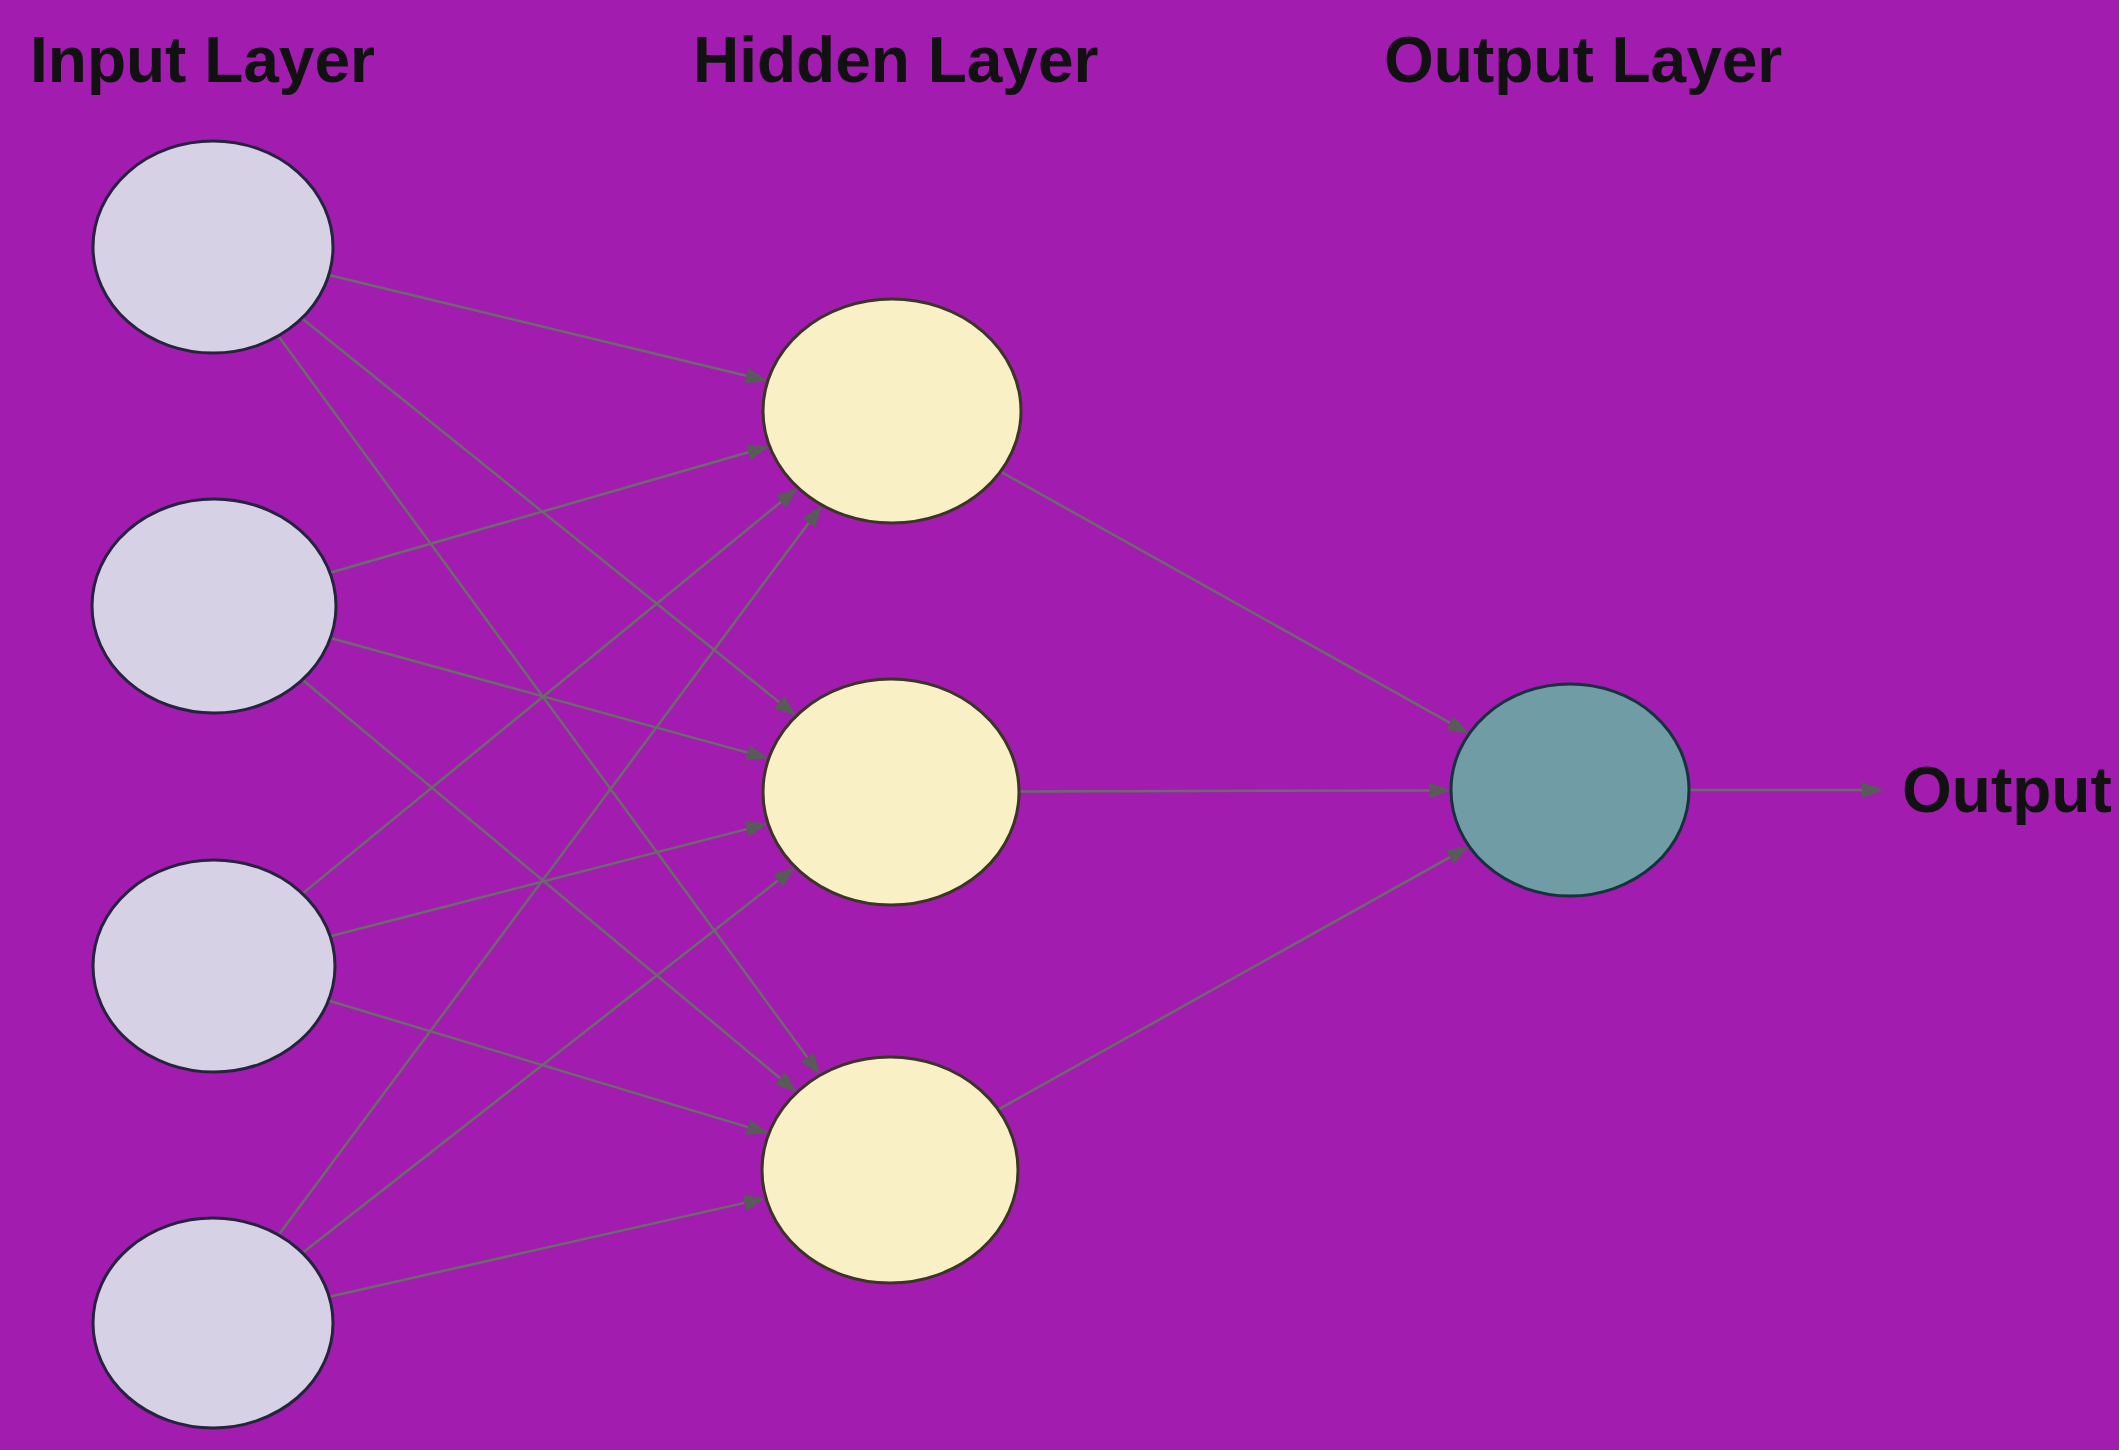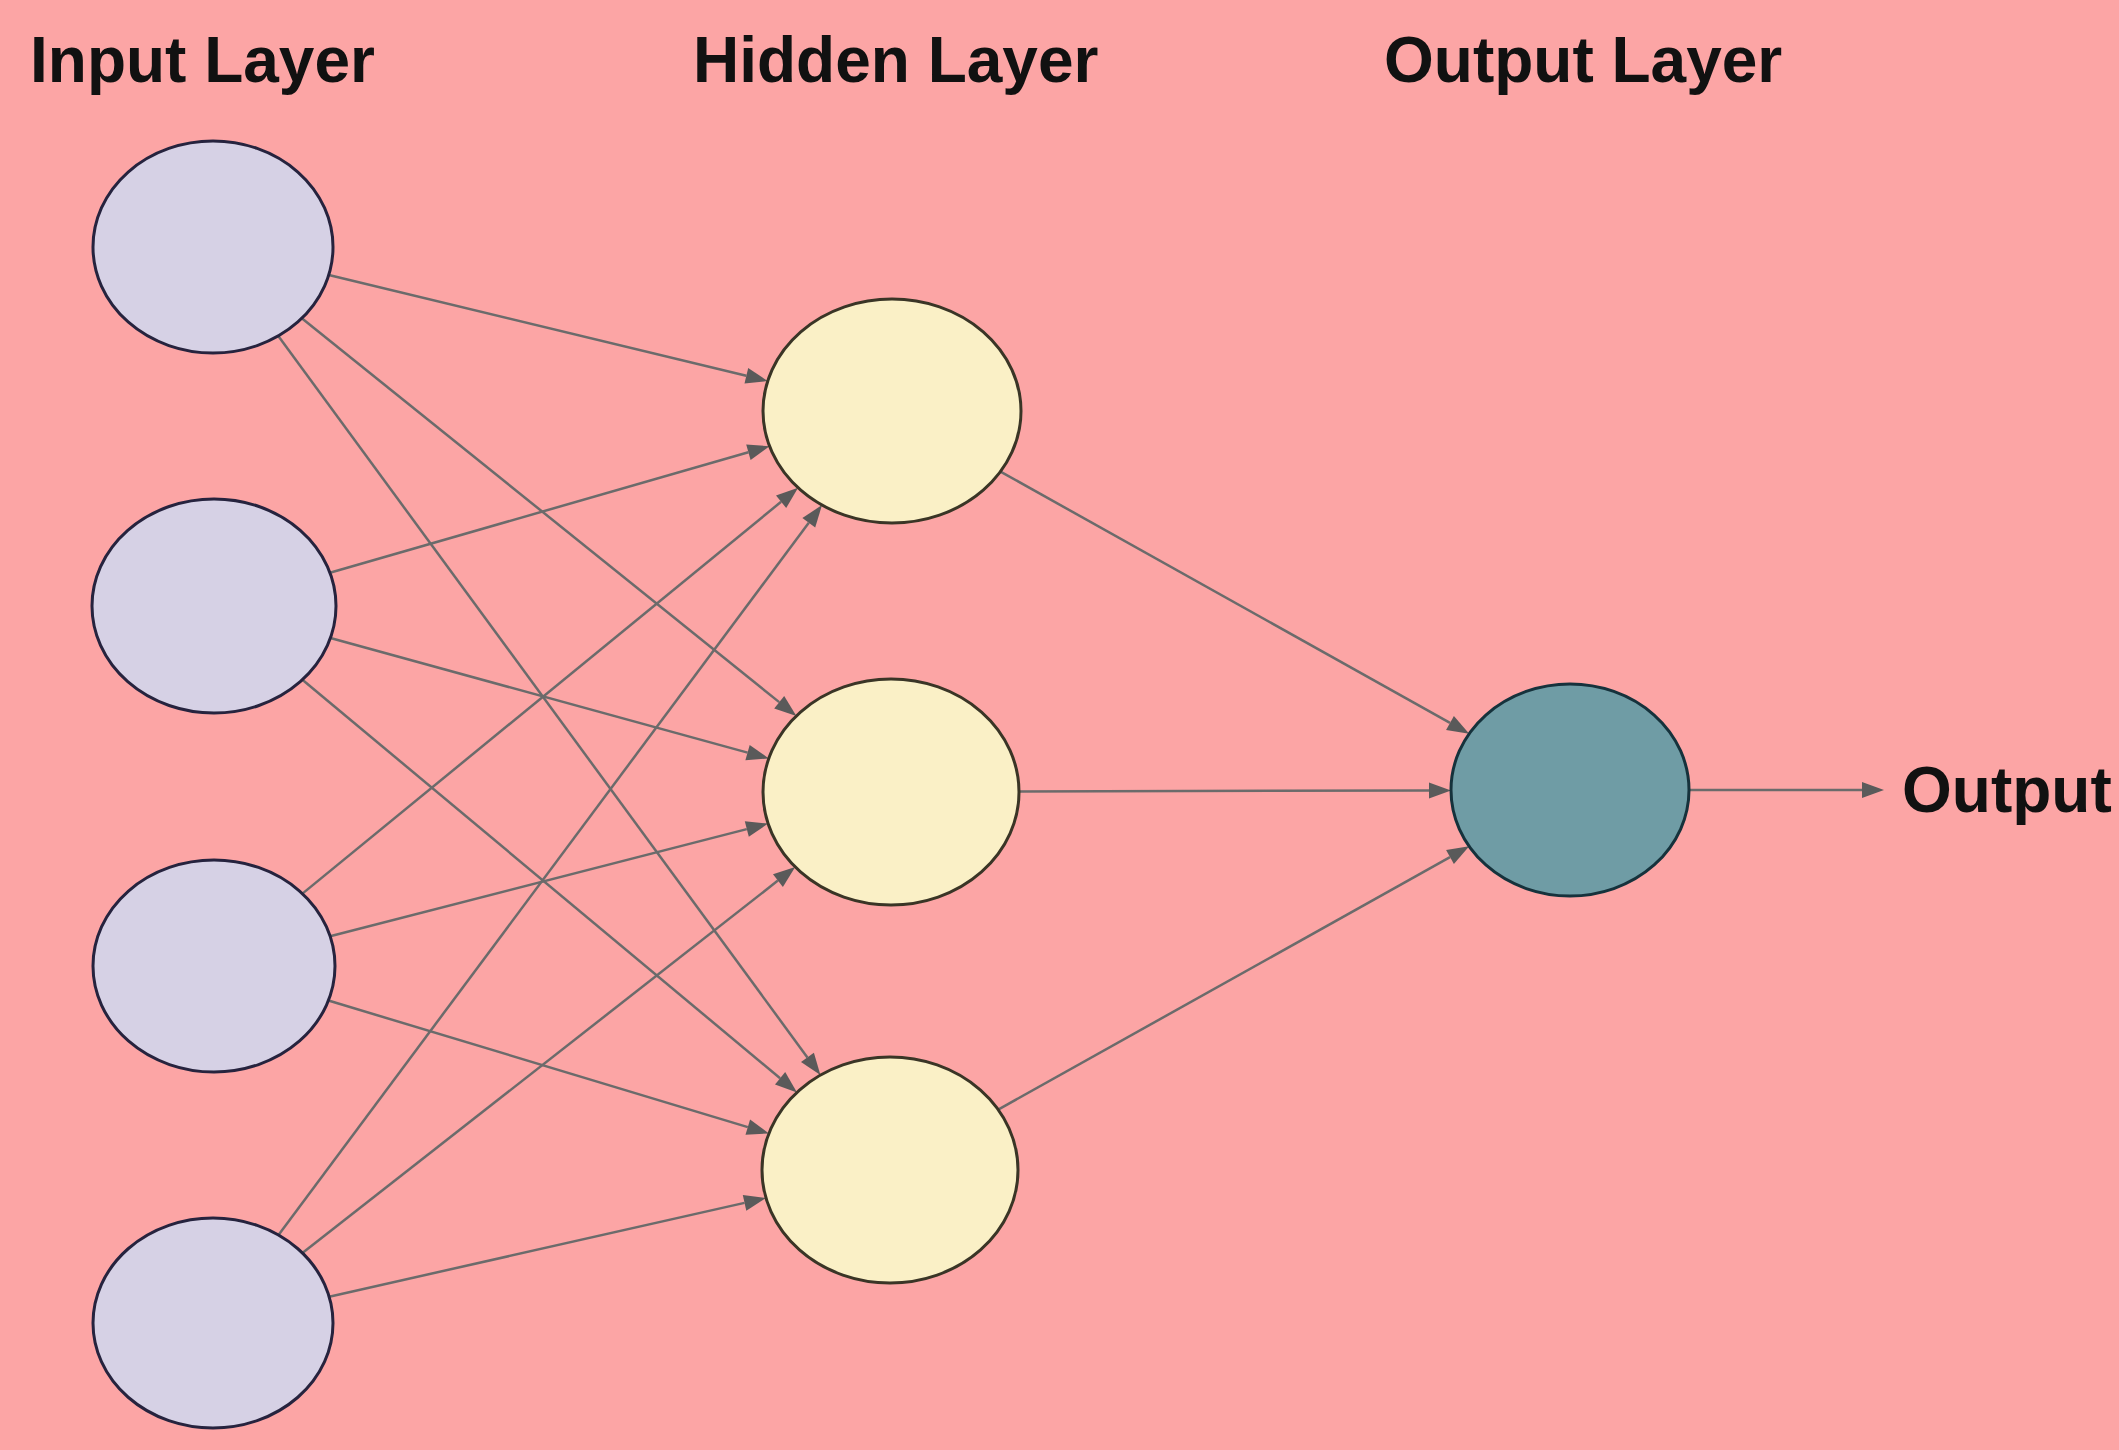--- a/index.html
+++ b/index.html
@@ -4,21 +4,21 @@
 <style>
   html, body {
     margin: 0;
     padding: 0;
     background: #ffffff;
   }
   #stage {
     position: relative;
     width: 2119px;
     height: 1450px;
-    background: #fca5a5;
+    background: #a21caf;
     overflow: hidden;
     font-family: "Liberation Sans", sans-serif;
   }
   svg text.layer-title {
     font-family: "Liberation Sans", sans-serif;
     font-weight: bold;
     font-size: 64px;
     fill: #111111;
   }
   svg text.output-label {

